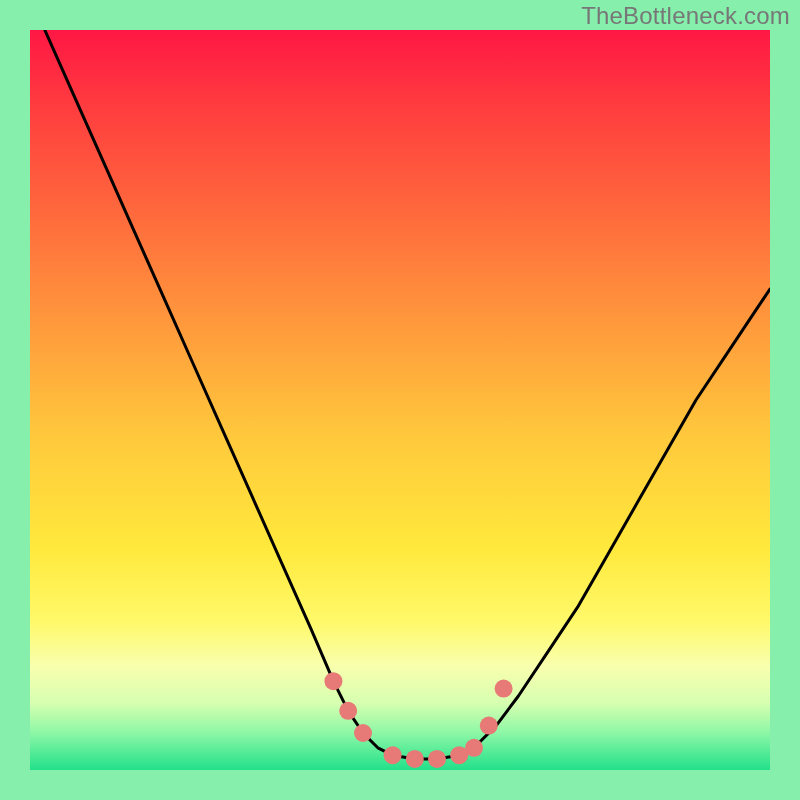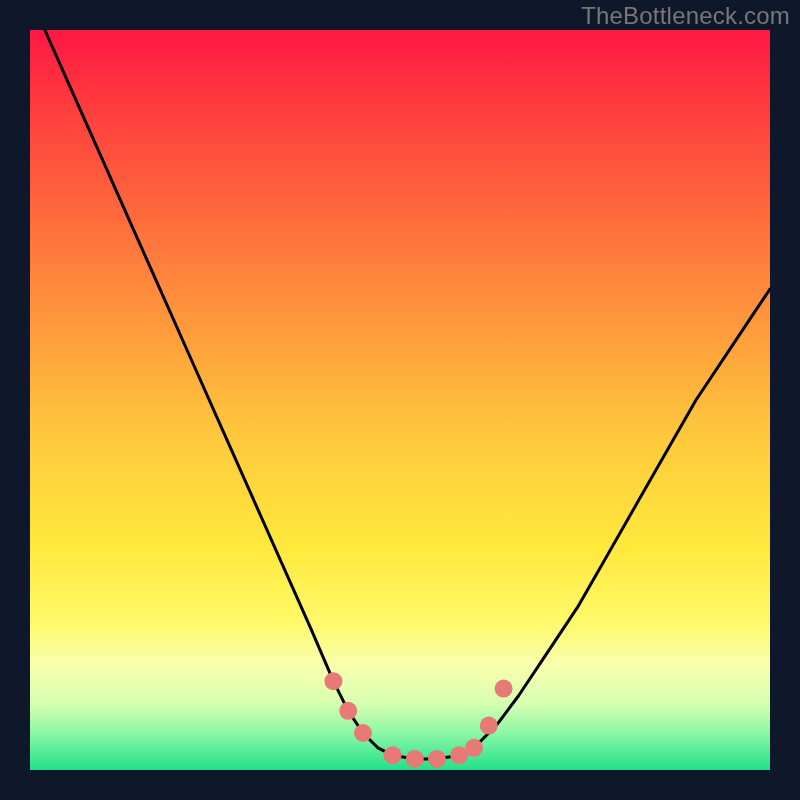--- a/index.html
+++ b/index.html
@@ -9,21 +9,21 @@
     height: 800px;
     background: #000;
     overflow: hidden;
   }
   .frame {
     position: absolute;
     left: 0;
     top: 0;
     width: 800px;
     height: 800px;
-    background: #0f172a;
+    background: #86efac;
   }
   .plot {
     position: absolute;
     left: 30px;
     top: 30px;
     width: 740px;
     height: 740px;
     overflow: hidden;
   }
   .attribution {

